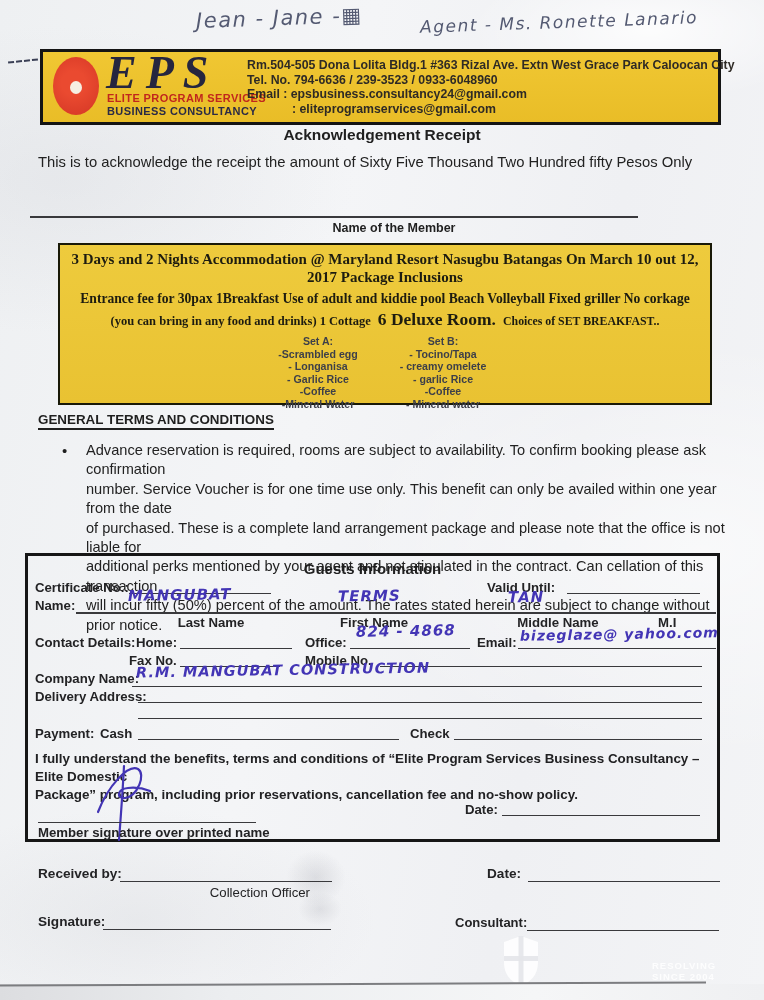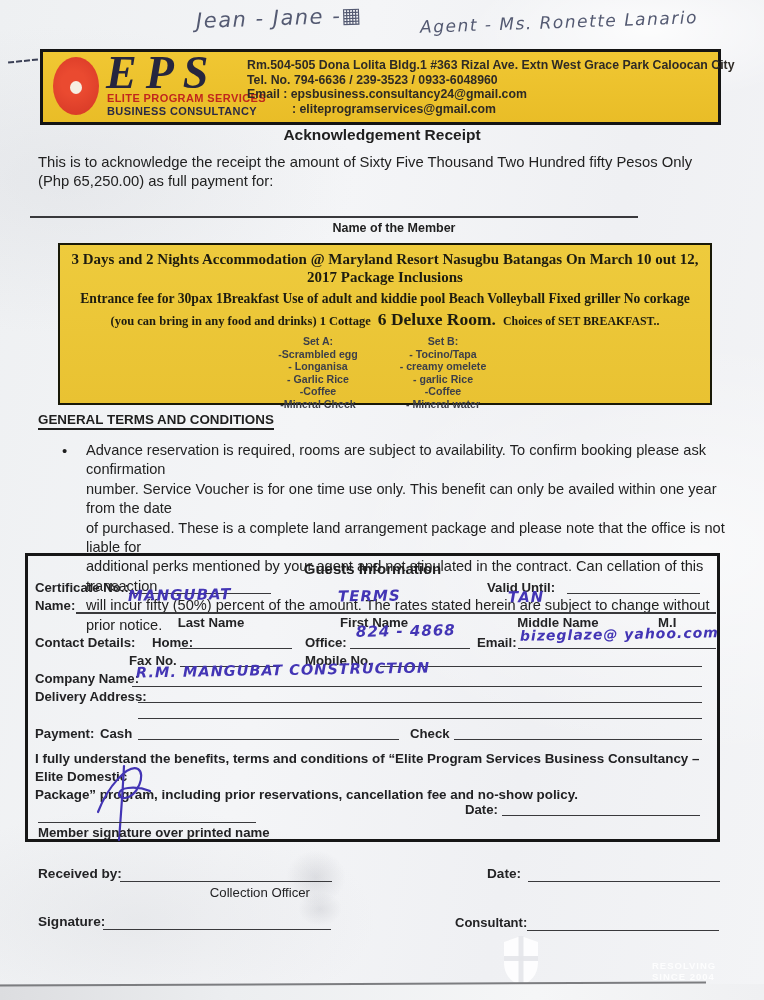--- a/index.html
+++ b/index.html
@@ -93,21 +93,20 @@
       <div>Rm.504-505 Dona Lolita Bldg.1 #363 Rizal Ave.  Extn West Grace Park Caloocan City</div>
       <div>Tel. No. 794-6636 / 239-3523 / 0933-6048960</div>
       <div>Email : epsbusiness.consultancy24@gmail.com</div>
       <div class="indent">: eliteprogramservices@gmail.com</div>
     </div>
   </div>
 
   <div class="abs doc-title">Acknowledgement Receipt</div>
   <div class="abs body-par">
     <div>This is to acknowledge the receipt the amount of Sixty Five Thousand Two Hundred fifty Pesos Only</div>
-    <div>(Php 65,250.00) as full payment for:</div>
   </div>
   <div class="uline" style="left:30px;top:216px;width:608px;border-bottom-width:2px;"></div>
   <div class="abs member-caption">Name of the Member</div>
 
   <div class="abs pkgbox">
     <div class="pkg-head">
       <div>3 Days and 2 Nights Accommodation @ Maryland Resort Nasugbu Batangas On March 10 out 12,</div>
       <div>2017 Package Inclusions</div>
     </div>
     <div class="pkg-line3">Entrance fee for 30pax 1Breakfast Use of adult and kiddie pool Beach Volleyball Fixed griller No corkage</div>
@@ -115,21 +114,21 @@
       <span>(you can bring in any food and drinks)  1 Cottage</span>
       <span class="big">6 Deluxe Room.</span>
       <span class="small">Choices of SET BREAKFAST..</span>
     </div>
     <div class="setcol set-a">
       <div>Set A:</div>
       <div>-Scrambled egg</div>
       <div>- Longanisa</div>
       <div>- Garlic Rice</div>
       <div>-Coffee</div>
-      <div>-Mineral Check</div>
+      <div>-Mineral Water</div>
     </div>
     <div class="setcol set-b">
       <div>Set B:</div>
       <div>- Tocino/Tapa</div>
       <div>- creamy omelete</div>
       <div>- garlic Rice</div>
       <div>-Coffee</div>
       <div>- Mineral water</div>
     </div>
   </div>
@@ -157,21 +156,21 @@
     <div class="hw-sm hand" style="left:100px;top:30px;">MANGUBAT</div>
     <div class="hw-sm hand" style="left:310px;top:31px;">TERMS</div>
     <div class="hw-sm hand" style="left:480px;top:32px;">TAN</div>
 
     <div class="abs lbl" style="left:133px;top:59px;width:100px;text-align:center;">Last Name</div>
     <div class="abs lbl" style="left:296px;top:59px;width:100px;text-align:center;">First Name</div>
     <div class="abs lbl" style="left:475px;top:59px;width:110px;text-align:center;">Middle Name</div>
     <div class="abs lbl" style="left:630px;top:59px;">M.I</div>
 
     <div class="abs lbl" style="left:7px;top:79px;">Contact Details:</div>
-    <div class="abs lbl" style="left:108px;top:79px;margin-left:16px;">Home:</div>
+    <div class="abs lbl" style="left:108px;top:79px;">Home:</div>
     <div class="uline" style="left:152px;top:92px;width:112px;"></div>
     <div class="abs lbl" style="left:277px;top:79px;">Office:</div>
     <div class="uline" style="left:322px;top:92px;width:120px;"></div>
     <div class="hw-sm hand" style="left:328px;top:66px;">824 - 4868</div>
     <div class="abs lbl" style="left:449px;top:79px;">Email:</div>
     <div class="uline" style="left:490px;top:92px;width:198px;"></div>
     <div class="hw-sm hand" style="left:492px;top:70px;font-size:14px;">bizeglaze@ yahoo.com</div>
 
     <div class="abs lbl" style="left:101px;top:97px;">Fax No.</div>
     <div class="uline" style="left:152px;top:110px;width:100px;"></div>

